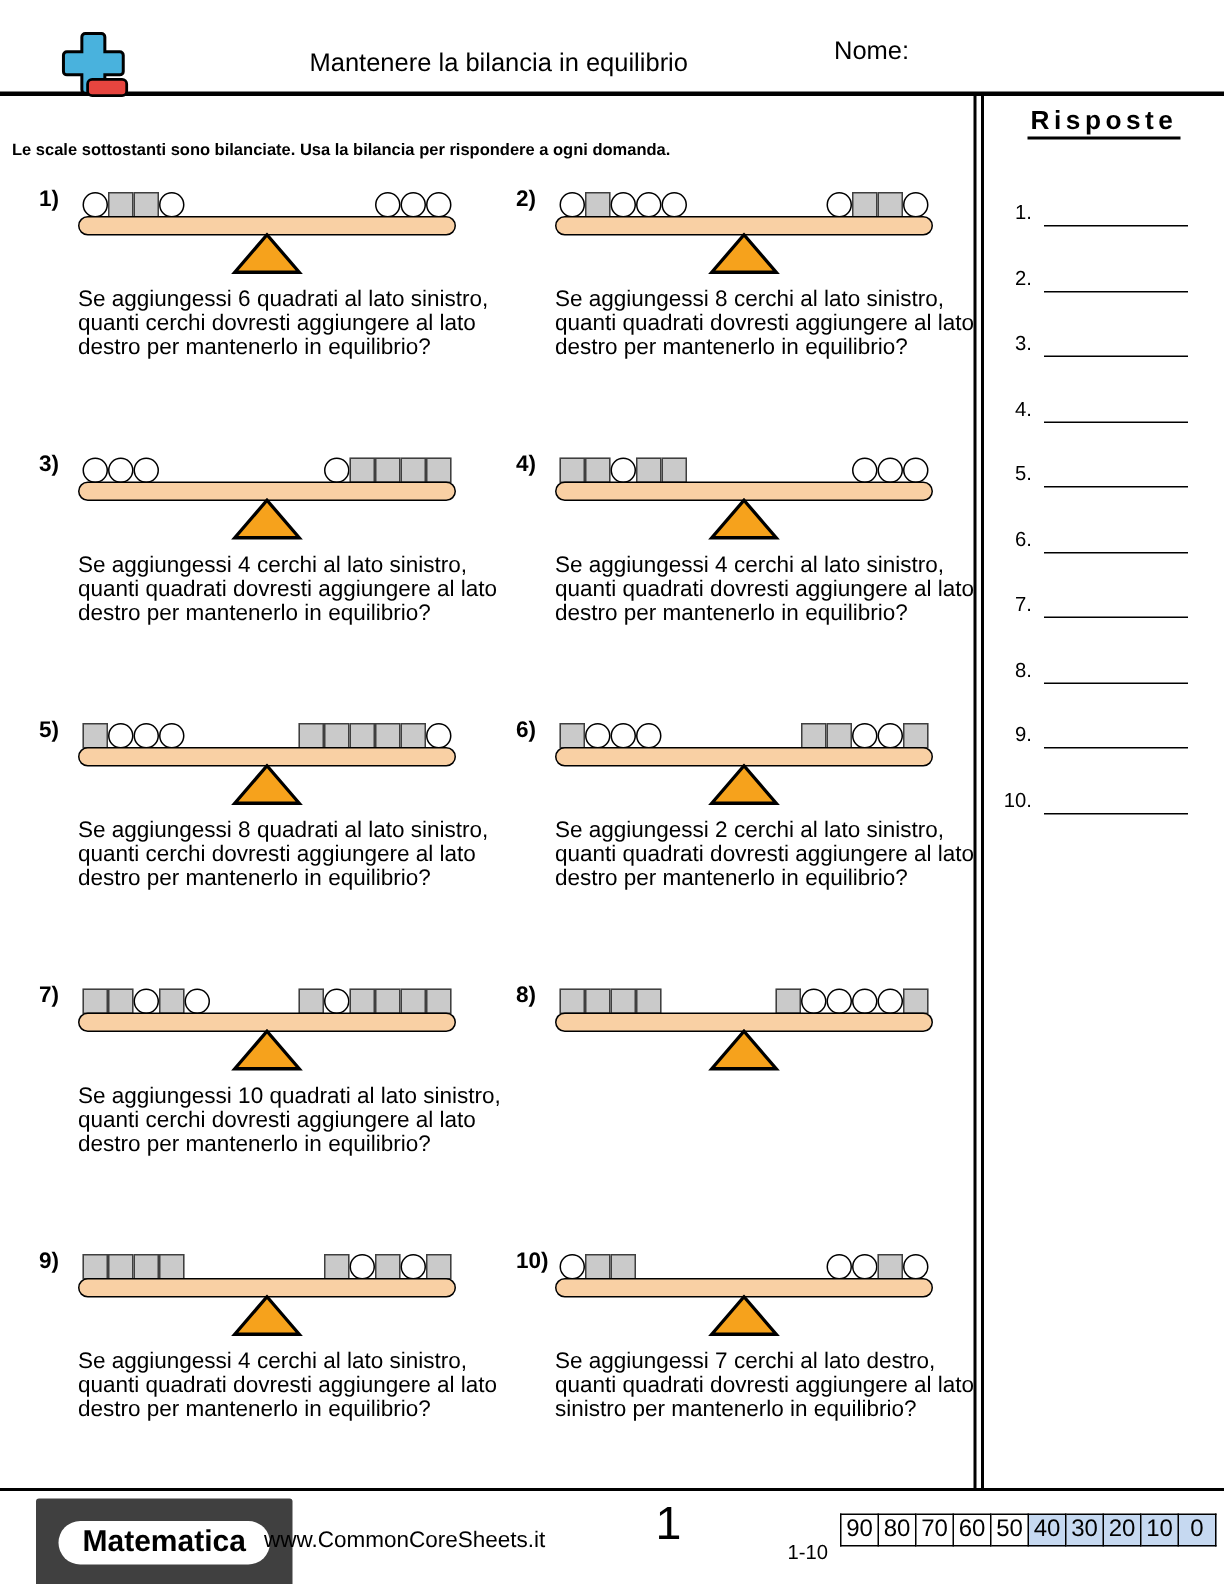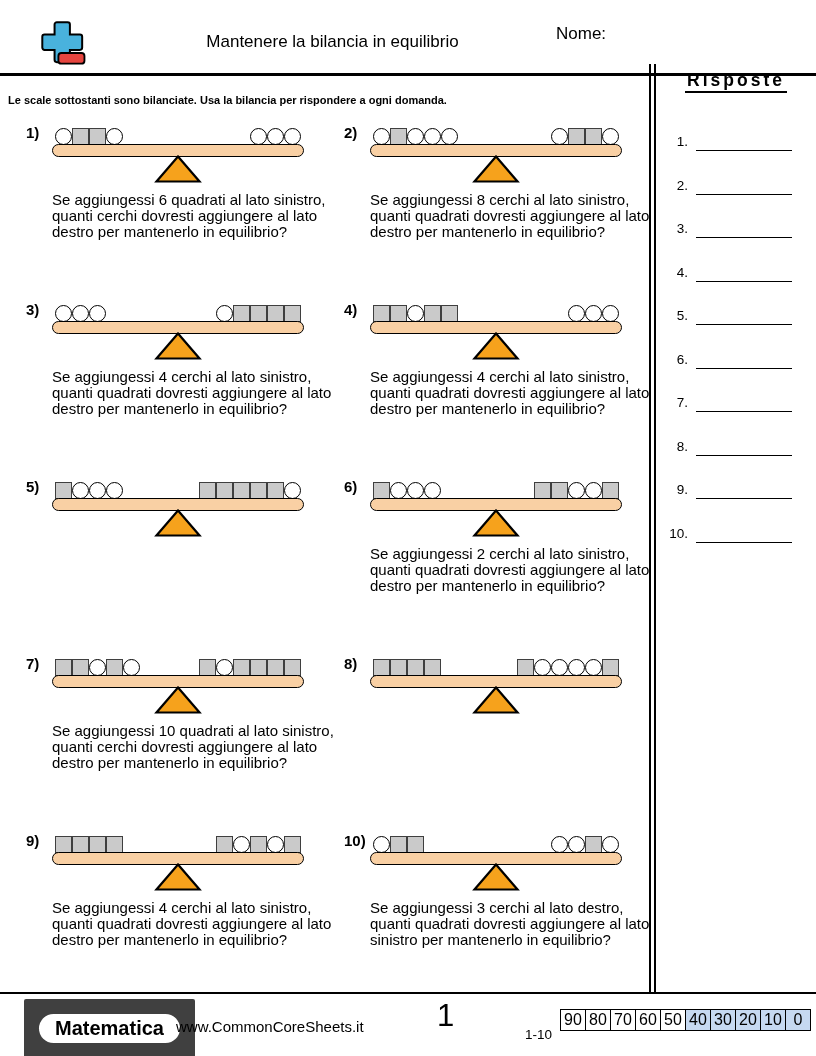--- a/index.html
+++ b/index.html
@@ -1,21 +1,21 @@
 <!DOCTYPE html>
 <html style="--beam: #F9D0A4; --fulcrum_fill: #F6A21C; --square_fill: #CACACA; --square_border: #3F3F3F; --circle_fill: #FFFFFF; --score_highlight: #C6D9F1; --logo_blue: #49B2DD; --logo_red: #E6453F;"><head>
 <meta charset="utf-8">
 <style>
   * { margin:0; padding:0; box-sizing:border-box; }
   html,body { background:#fff; }
   body { font-family:"Liberation Sans", sans-serif; color:#000; }
   .page { position:relative; width:816px; height:1056px; margin:0 auto; background:#fff; overflow:hidden; }
 
   
-  .header { position:absolute; top:0; left:0; right:0; height:76px; border-bottom:3px solid #000; }
+  .header { position:absolute; top:0; left:0; right:0; height:64px; border-bottom:3px solid #000; }
   .logo { position:absolute; left:40px; top:20px; }
   .header-title { position:absolute; top:32px; left:70px; width:525px; text-align:center; font-size:17px; }
   .name-label { position:absolute; top:24px; left:556px; font-size:17px; }
 
   
   .content-row { position:absolute; top:64px; left:0; right:0; bottom:64px; display:flex; }
   .main { width:649px; position:relative; }
   .divider { width:7px; border-left:2.5px solid #000; border-right:2.5px solid #000; }
   .answers { flex:1; }
 
@@ -196,20 +196,21 @@
                 <span class="shape square"></span>
                 <span class="shape circle"></span>
               </span>
       <div class="beam"></div>
       <span class="fulcrum">
         <svg width="48" height="28" viewBox="0 0 48 28">
           <polygon points="24,1.5 45.5,26.5 2.5,26.5" style="fill:var(--fulcrum_fill)" stroke="#000" stroke-width="2.2"></polygon>
         </svg>
       </span>
     </div>
+    <div class="problem-question">Se aggiungessi 8 quadrati al lato sinistro, quanti cerchi dovresti aggiungere al lato destro per mantenerlo in equilibrio?</div>
   </div>
 
   <div class="problem-cell">
     <span class="problem-number">6)</span>
     <div class="scale">
       <span class="shapes-left">
                 <span class="shape square"></span>
                 <span class="shape circle"></span>
                 <span class="shape circle"></span>
                 <span class="shape circle"></span>
@@ -325,21 +326,21 @@
                 <span class="shape square"></span>
                 <span class="shape circle"></span>
               </span>
       <div class="beam"></div>
       <span class="fulcrum">
         <svg width="48" height="28" viewBox="0 0 48 28">
           <polygon points="24,1.5 45.5,26.5 2.5,26.5" style="fill:var(--fulcrum_fill)" stroke="#000" stroke-width="2.2"></polygon>
         </svg>
       </span>
     </div>
-    <div class="problem-question">Se aggiungessi 3 cerchi al lato destro, quanti quadrati dovresti aggiungere al lato sinistro per mantenerlo in equilibrio?</div>
+    <div class="problem-question">Se aggiungessi 7 cerchi al lato destro, quanti quadrati dovresti aggiungere al lato sinistro per mantenerlo in equilibrio?</div>
   </div>
 </div>
     </div>
     <div class="divider"></div>
     <div class="answers">
       <div class="answers-title">
         <span>Risposte</span>
       </div>
       <div class="answers-list">
   <div class="answer-item">

